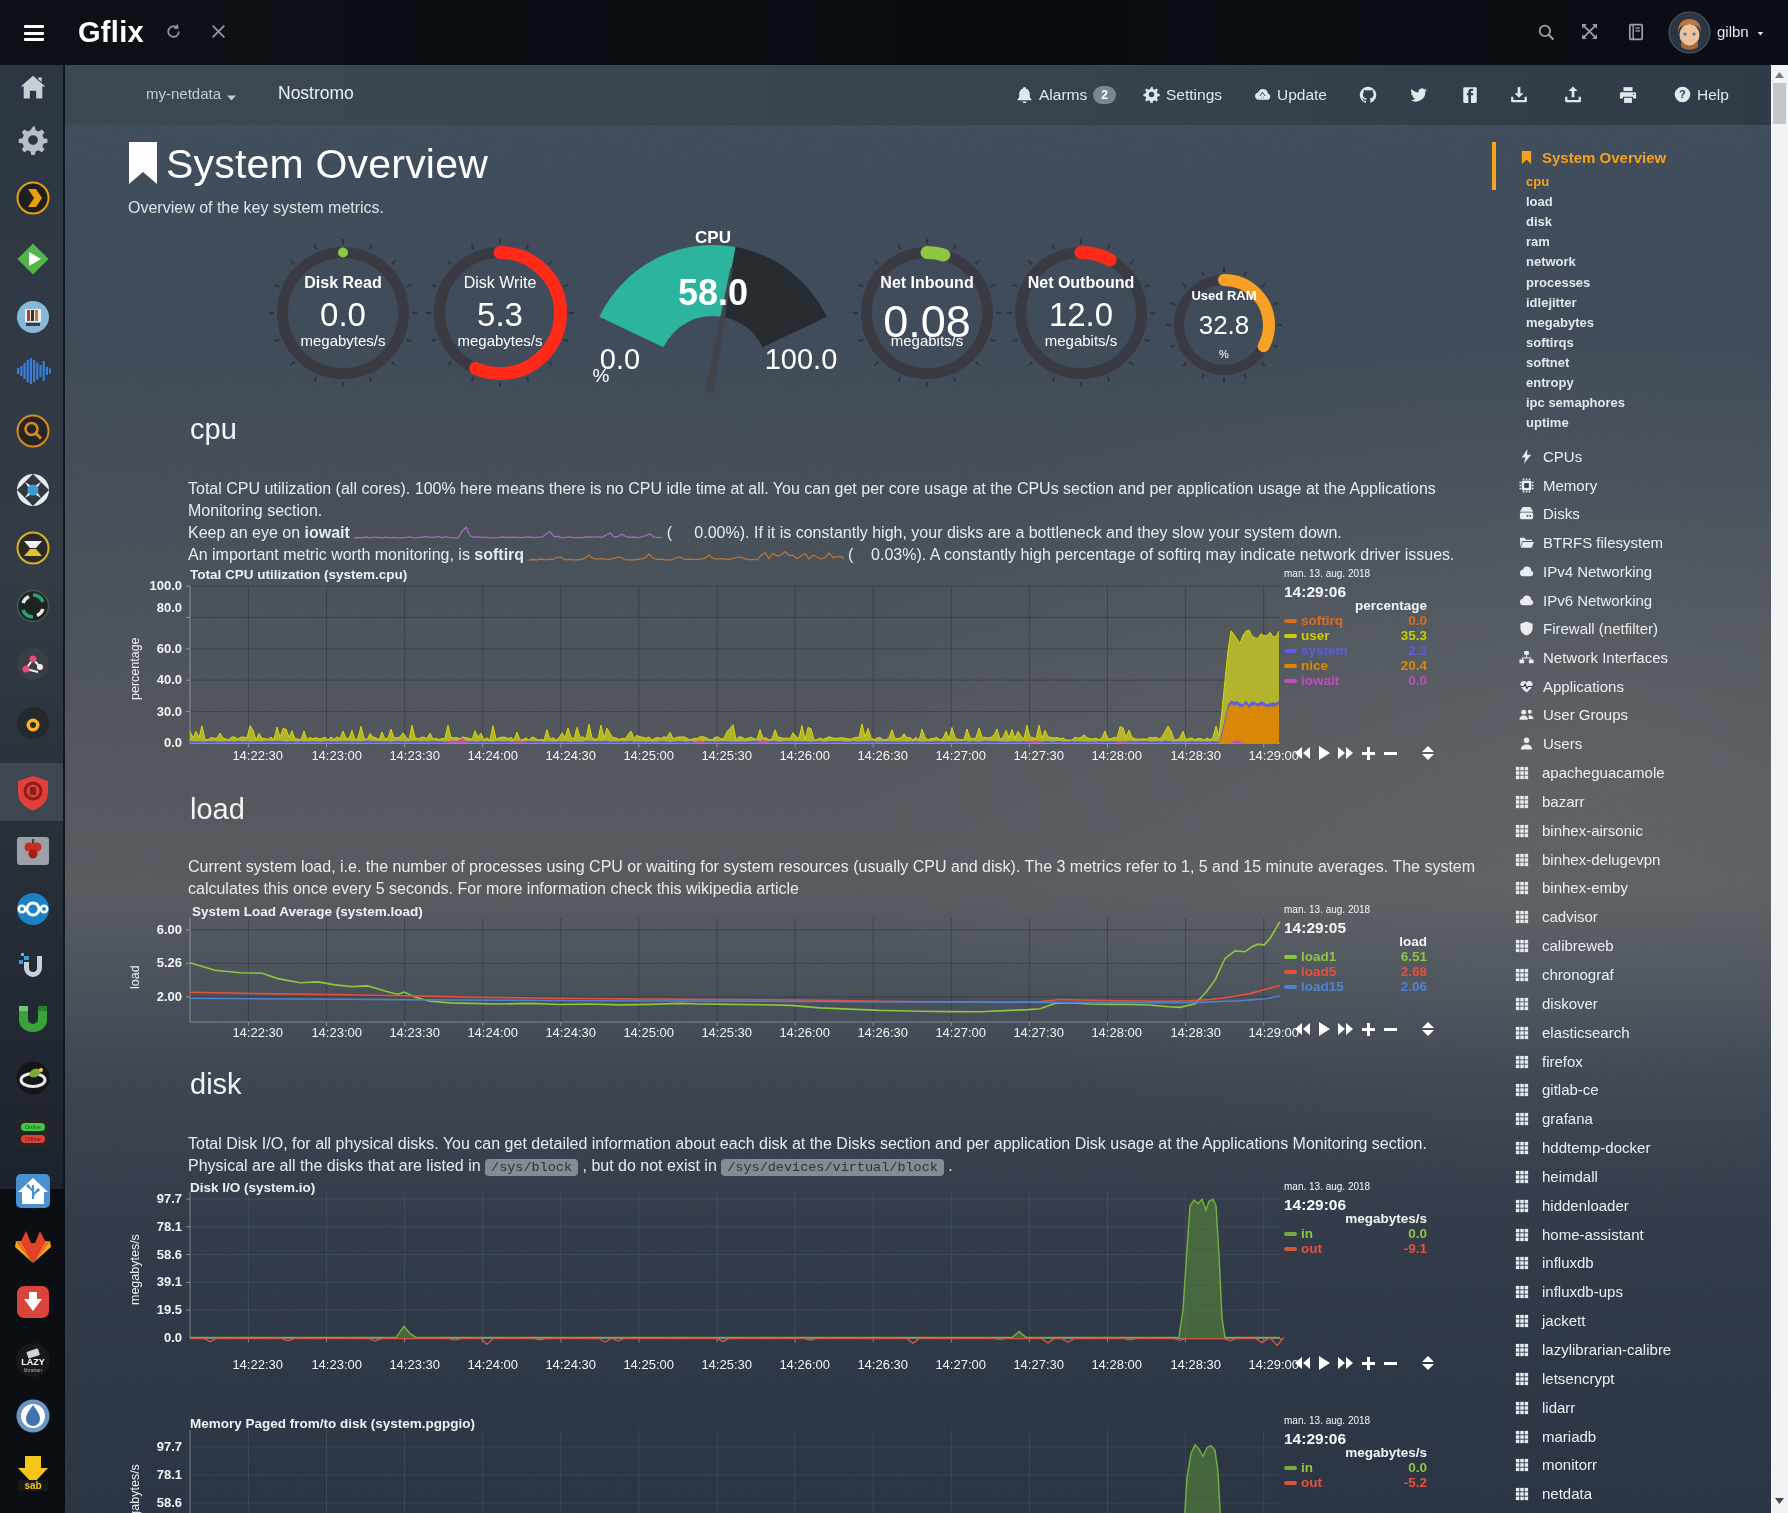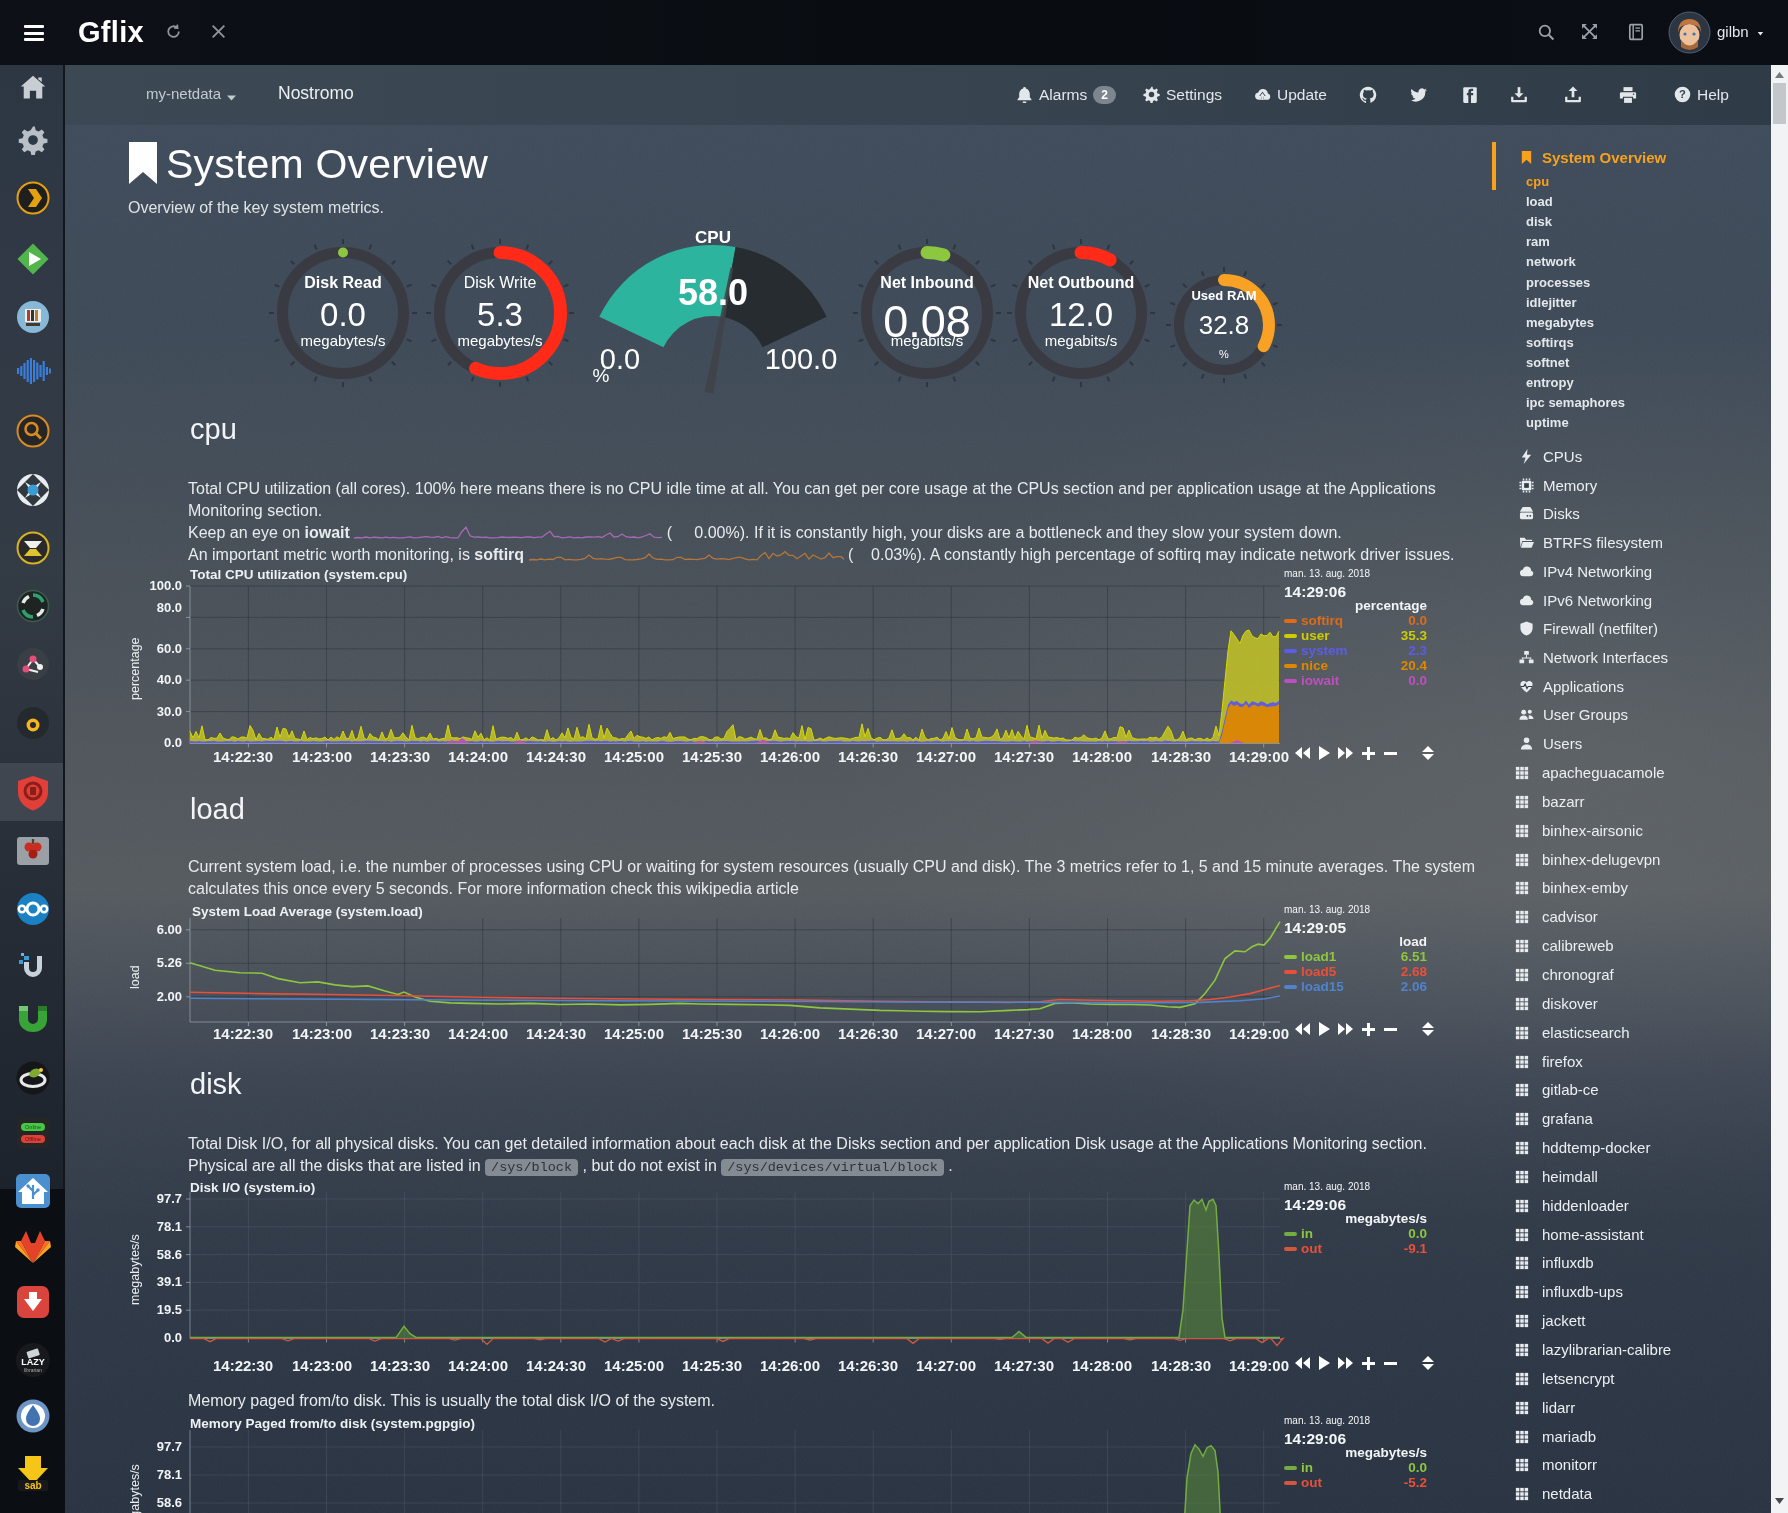--- a/index.html
+++ b/index.html
@@ -15,21 +15,21 @@
 .sicon{position:absolute;left:0;width:65px;text-align:center}
 .hamb{position:absolute;left:24px;top:25px;width:20px;height:16px}
 .hamb div{height:3px;background:#fff;margin-bottom:3.5px;border-radius:1px}
 .gflix{position:absolute;left:78px;top:16px;font-size:29px;font-weight:bold;color:#fff;letter-spacing:0.3px}
 h1{position:absolute;left:166px;top:141px;font-size:41px;font-weight:400;color:#fdfdfe;letter-spacing:0.2px}
 .subtitle{position:absolute;left:128px;top:199px;font-size:16px;color:#dfe3e6}
 .sechead{position:absolute;left:190px;font-size:29px;font-weight:400;color:#f2f4f6}
 .para{position:absolute;left:188px;font-size:16px;line-height:22px;color:#e8ebed;white-space:nowrap}
 .ctitle{position:absolute;font-size:13.5px;font-weight:bold;color:#eef1f3}
 .ylab{position:absolute;width:56px;text-align:right;font-size:13px;font-weight:bold;color:#f2f4f6}
-.xlab{position:absolute;width:70px;text-align:left;font-size:15px;font-weight:bold;color:#f2f4f6}
+.xlab{position:absolute;width:70px;text-align:right;font-size:13px;font-weight:normal;color:#f2f4f6}
 .rotlab{position:absolute;font-size:12.5px;color:#eceff2;transform:rotate(-90deg);transform-origin:center}
 .leg-date{position:absolute;left:1284px;width:150px;font-size:10px;font-weight:normal;color:#f5f7f8}
 .leg-time{position:absolute;left:1284px;width:150px;font-size:15.5px;font-weight:bold;color:#f5f7f8}
 .leg-unit{position:absolute;left:1284px;width:143px;text-align:right;font-size:13.5px;font-weight:bold;color:#f2f4f6}
 .leg-row{position:absolute;left:1284px;width:143px;font-size:13.5px;font-weight:bold;height:15px}
 .leg-row .sw{display:inline-block;width:13px;height:4px;border-radius:2px;vertical-align:2px;margin-right:4px}
 .leg-row .val{position:absolute;right:0;top:0}
 .code{font-family:"Liberation Mono",monospace;font-size:13.5px;background:#858b92;color:#2e3338;border-radius:4px;padding:1px 6px}
 .gl{position:absolute;text-align:center;color:#fff}
 .nni{position:absolute;top:85px;font-size:15.5px;color:#e2e7ea;font-weight:normal;white-space:nowrap}
@@ -460,21 +460,20 @@
         <polygon points="54,2 61,8 54,14" fill="#fff"></polygon>
         <rect x="70" y="7" width="13" height="3" fill="#fff"></rect>
         <rect x="75" y="2" width="3" height="13" fill="#fff"></rect>
         <rect x="92" y="7" width="13" height="3" fill="#fff"></rect>
       </svg>
       <svg class="abs" style="left:1421px;top:1355px" width="14" height="16">
         <polygon points="7,1 13,7 1,7" fill="#fff"></polygon>
         <polygon points="7,15 13,9 1,9" fill="#fff"></polygon>
       </svg>
 
-<div class="para" style="top:1390px">Memory paged from/to disk. This is usually the total disk I/O of the system.</div>
 <div class="ctitle" style="left:190px;top:1416px">Memory Paged from/to disk (system.pgpgio)</div>
 <div class="rotlab" style="left:95px;top:1488px;width:80px">megabytes/s</div>
 <div class="ylab" style="left:126px;top:1439px">97.7</div>
       <div class="ylab" style="left:126px;top:1467px">78.1</div>
       <div class="ylab" style="left:126px;top:1495px">58.6</div>
 <div class="leg-date" style="top:1415px">man. 13. aug. 2018</div>
 <div class="leg-time" style="top:1430px">14:29:06</div>
 <div class="leg-unit" style="top:1445px">megabytes/s</div>
 <div class="leg-row" style="top:1460px;color:#8DC63F"><span class="sw" style="background:#74AC41"></span>in<span class="val">0.0</span></div>
 <div class="leg-row" style="top:1475px;color:#E8503A"><span class="sw" style="background:#D2583C"></span>out<span class="val">-5.2</span></div>

